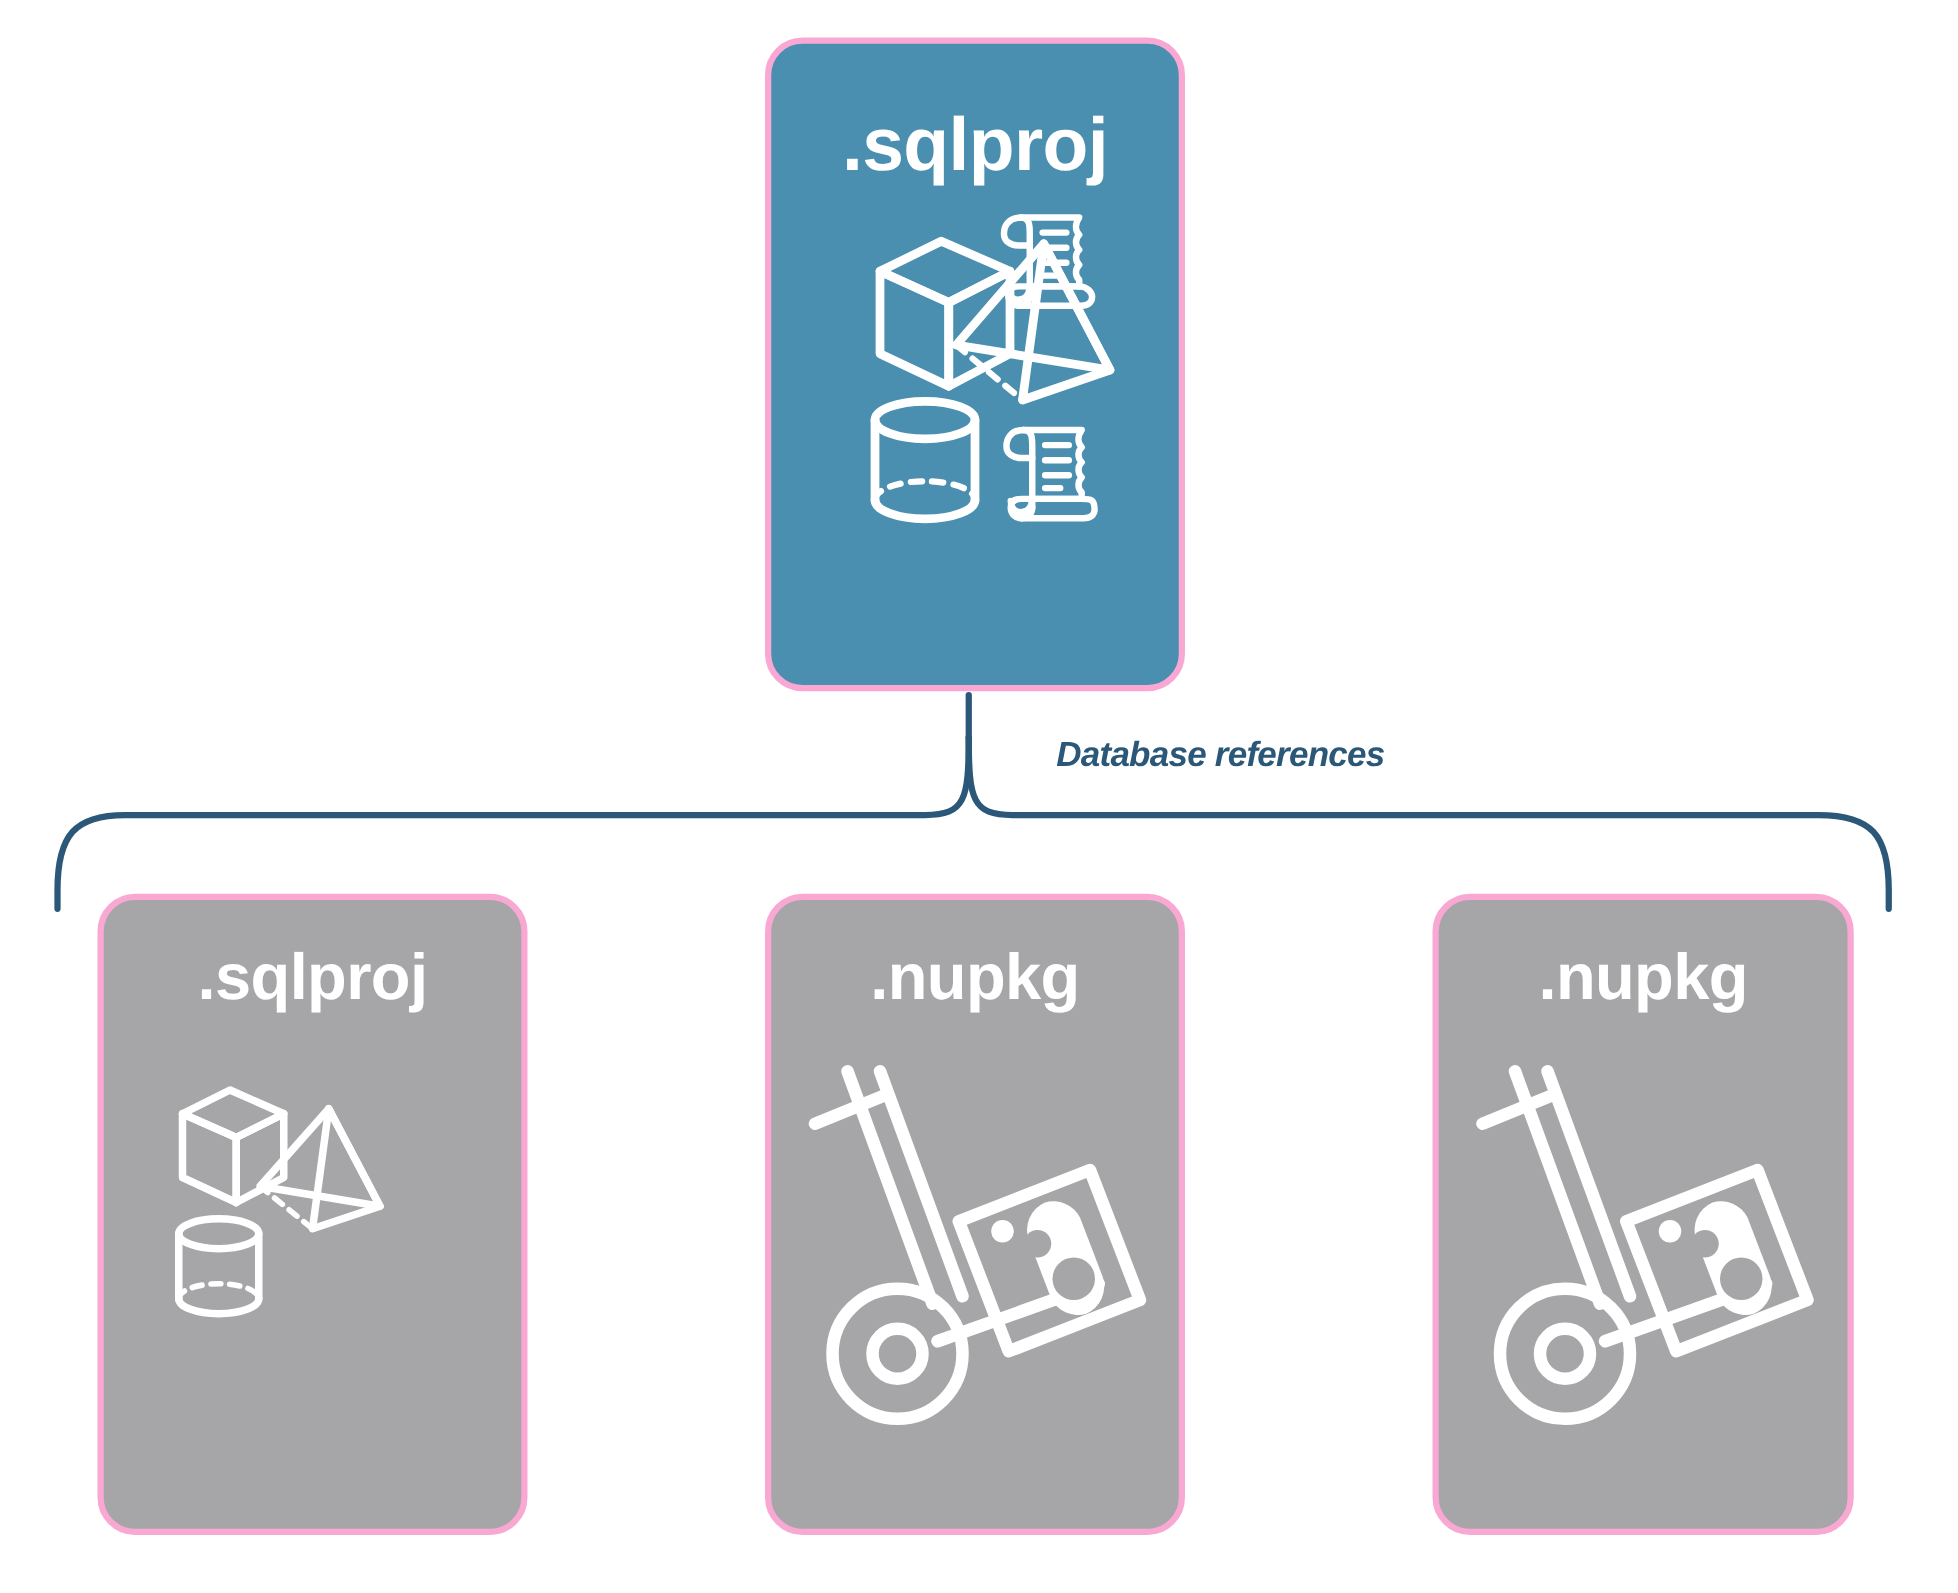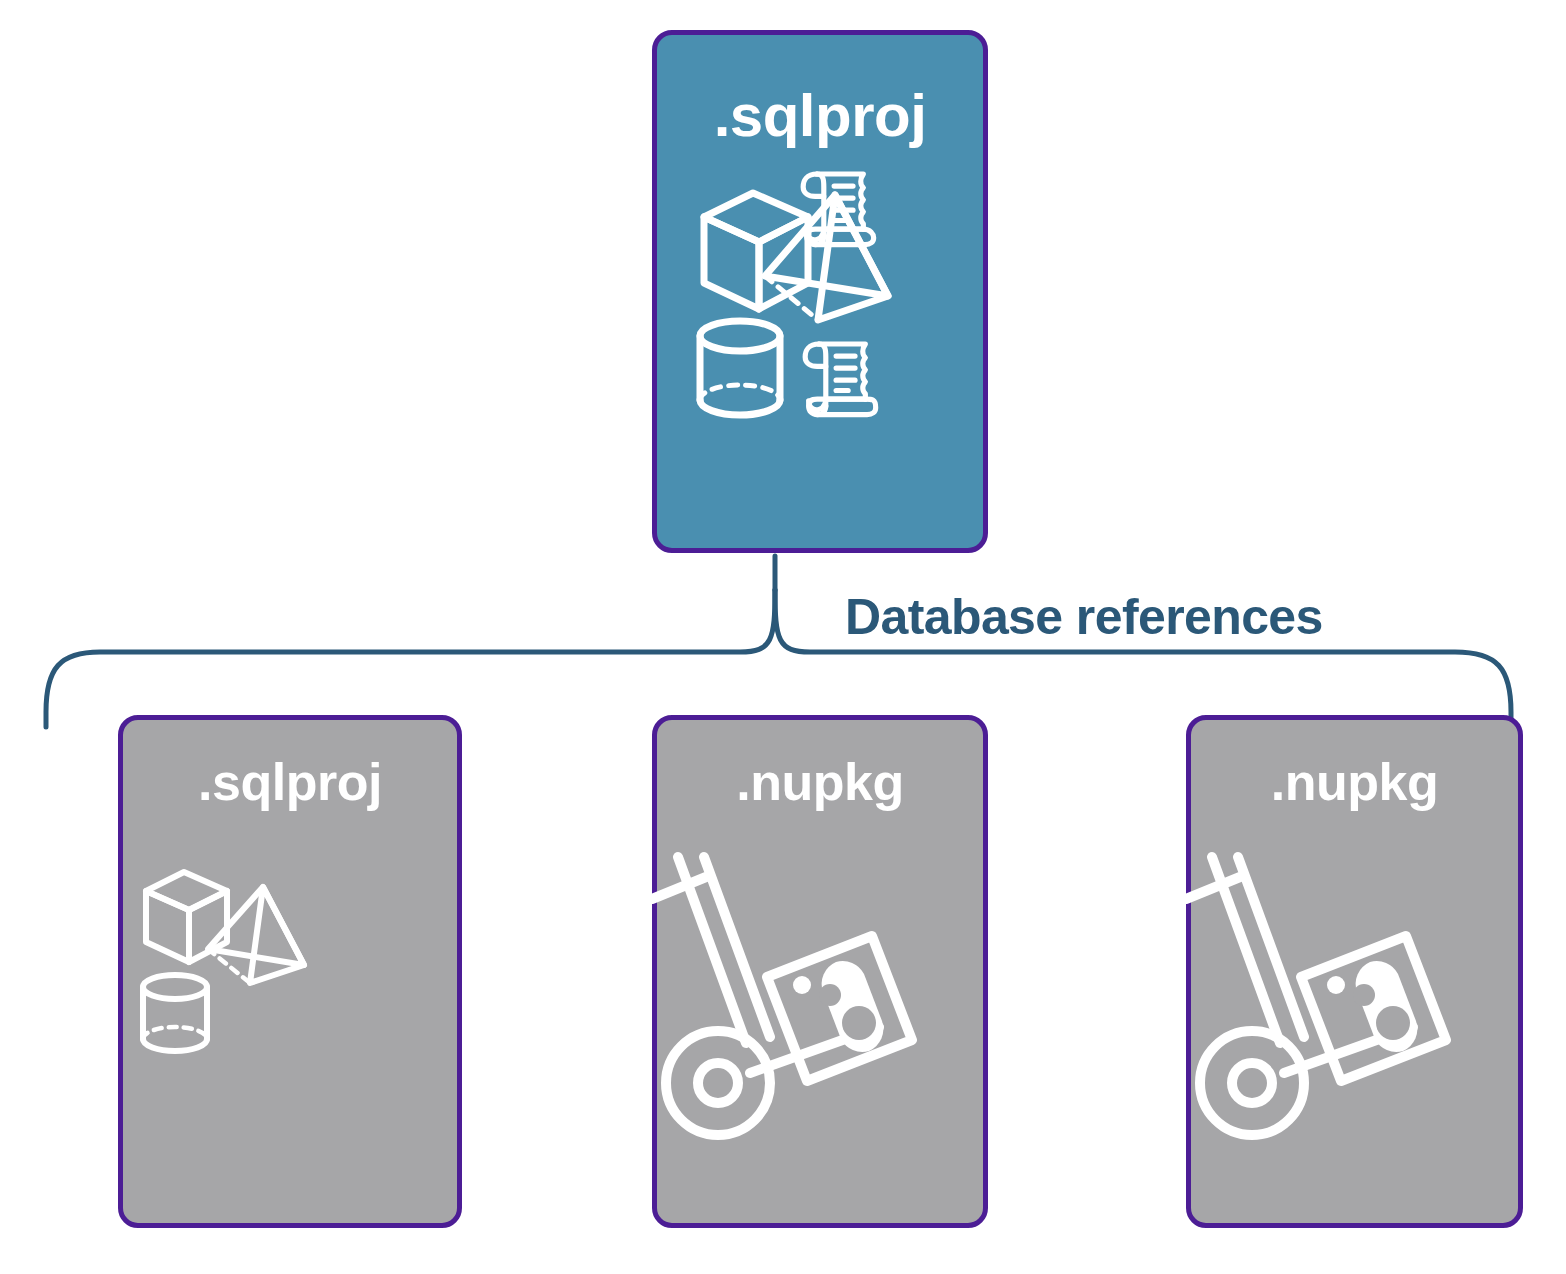--- a/index.html
+++ b/index.html
@@ -16,26 +16,25 @@
   }
   #canvas {
     position: absolute;
     left: 0; top: 0;
     width: 1566px;
     height: 1274px;
   }
   .node-box {
     position: absolute;
     box-sizing: border-box;
-    border: 5px solid #4c1d95;
-    border-radius: 20px;
+    border: 5px solid #f9a8d4;
+    border-radius: 30px;
     display: flex;
     flex-direction: column;
     align-items: center;
-    margin-left: 40px;
   }
   .node-box.blue { background: #4a8fb0; }
   .node-box.gray { background: #a6a6a8; }
 
   .node-title {
     color: #ffffff;
     font-weight: bold;
     letter-spacing: -0.5px;
     user-select: none;
   }
@@ -53,25 +52,26 @@
   #root-icons  { left: 612px; top: 160px; width: 336px; height: 270px; }
   #ref1-icons  { left: 132px; top: 855px; width: 230px; height: 215px; }
   #ref2-icons  { left: 650px; top: 855px; width: 270px; height: 290px; }
   #ref3-icons  { left: 1184px; top: 855px; width: 270px; height: 290px; }
 
   .brace-label {
     position: absolute;
     left: 845px;
     top: 588px;
     color: #2b5878;
-    font-size: 50px;
+    font-size: 28px;
     font-weight: bold;
     letter-spacing: -0.6px;
     white-space: nowrap;
     user-select: none;
+    font-style: italic;
   }
   svg { display: block; overflow: visible; }
 </style>
 </head>
 <body>
 
 <svg id="canvas" viewBox="0 0 1566 1274" width="1566" height="1274" xmlns="http://www.w3.org/2000/svg" aria-hidden="true">
 
   <path d="M 775,556 L 775,590" fill="none" stroke="#2b5878" stroke-width="5" stroke-linecap="round"></path>
 

